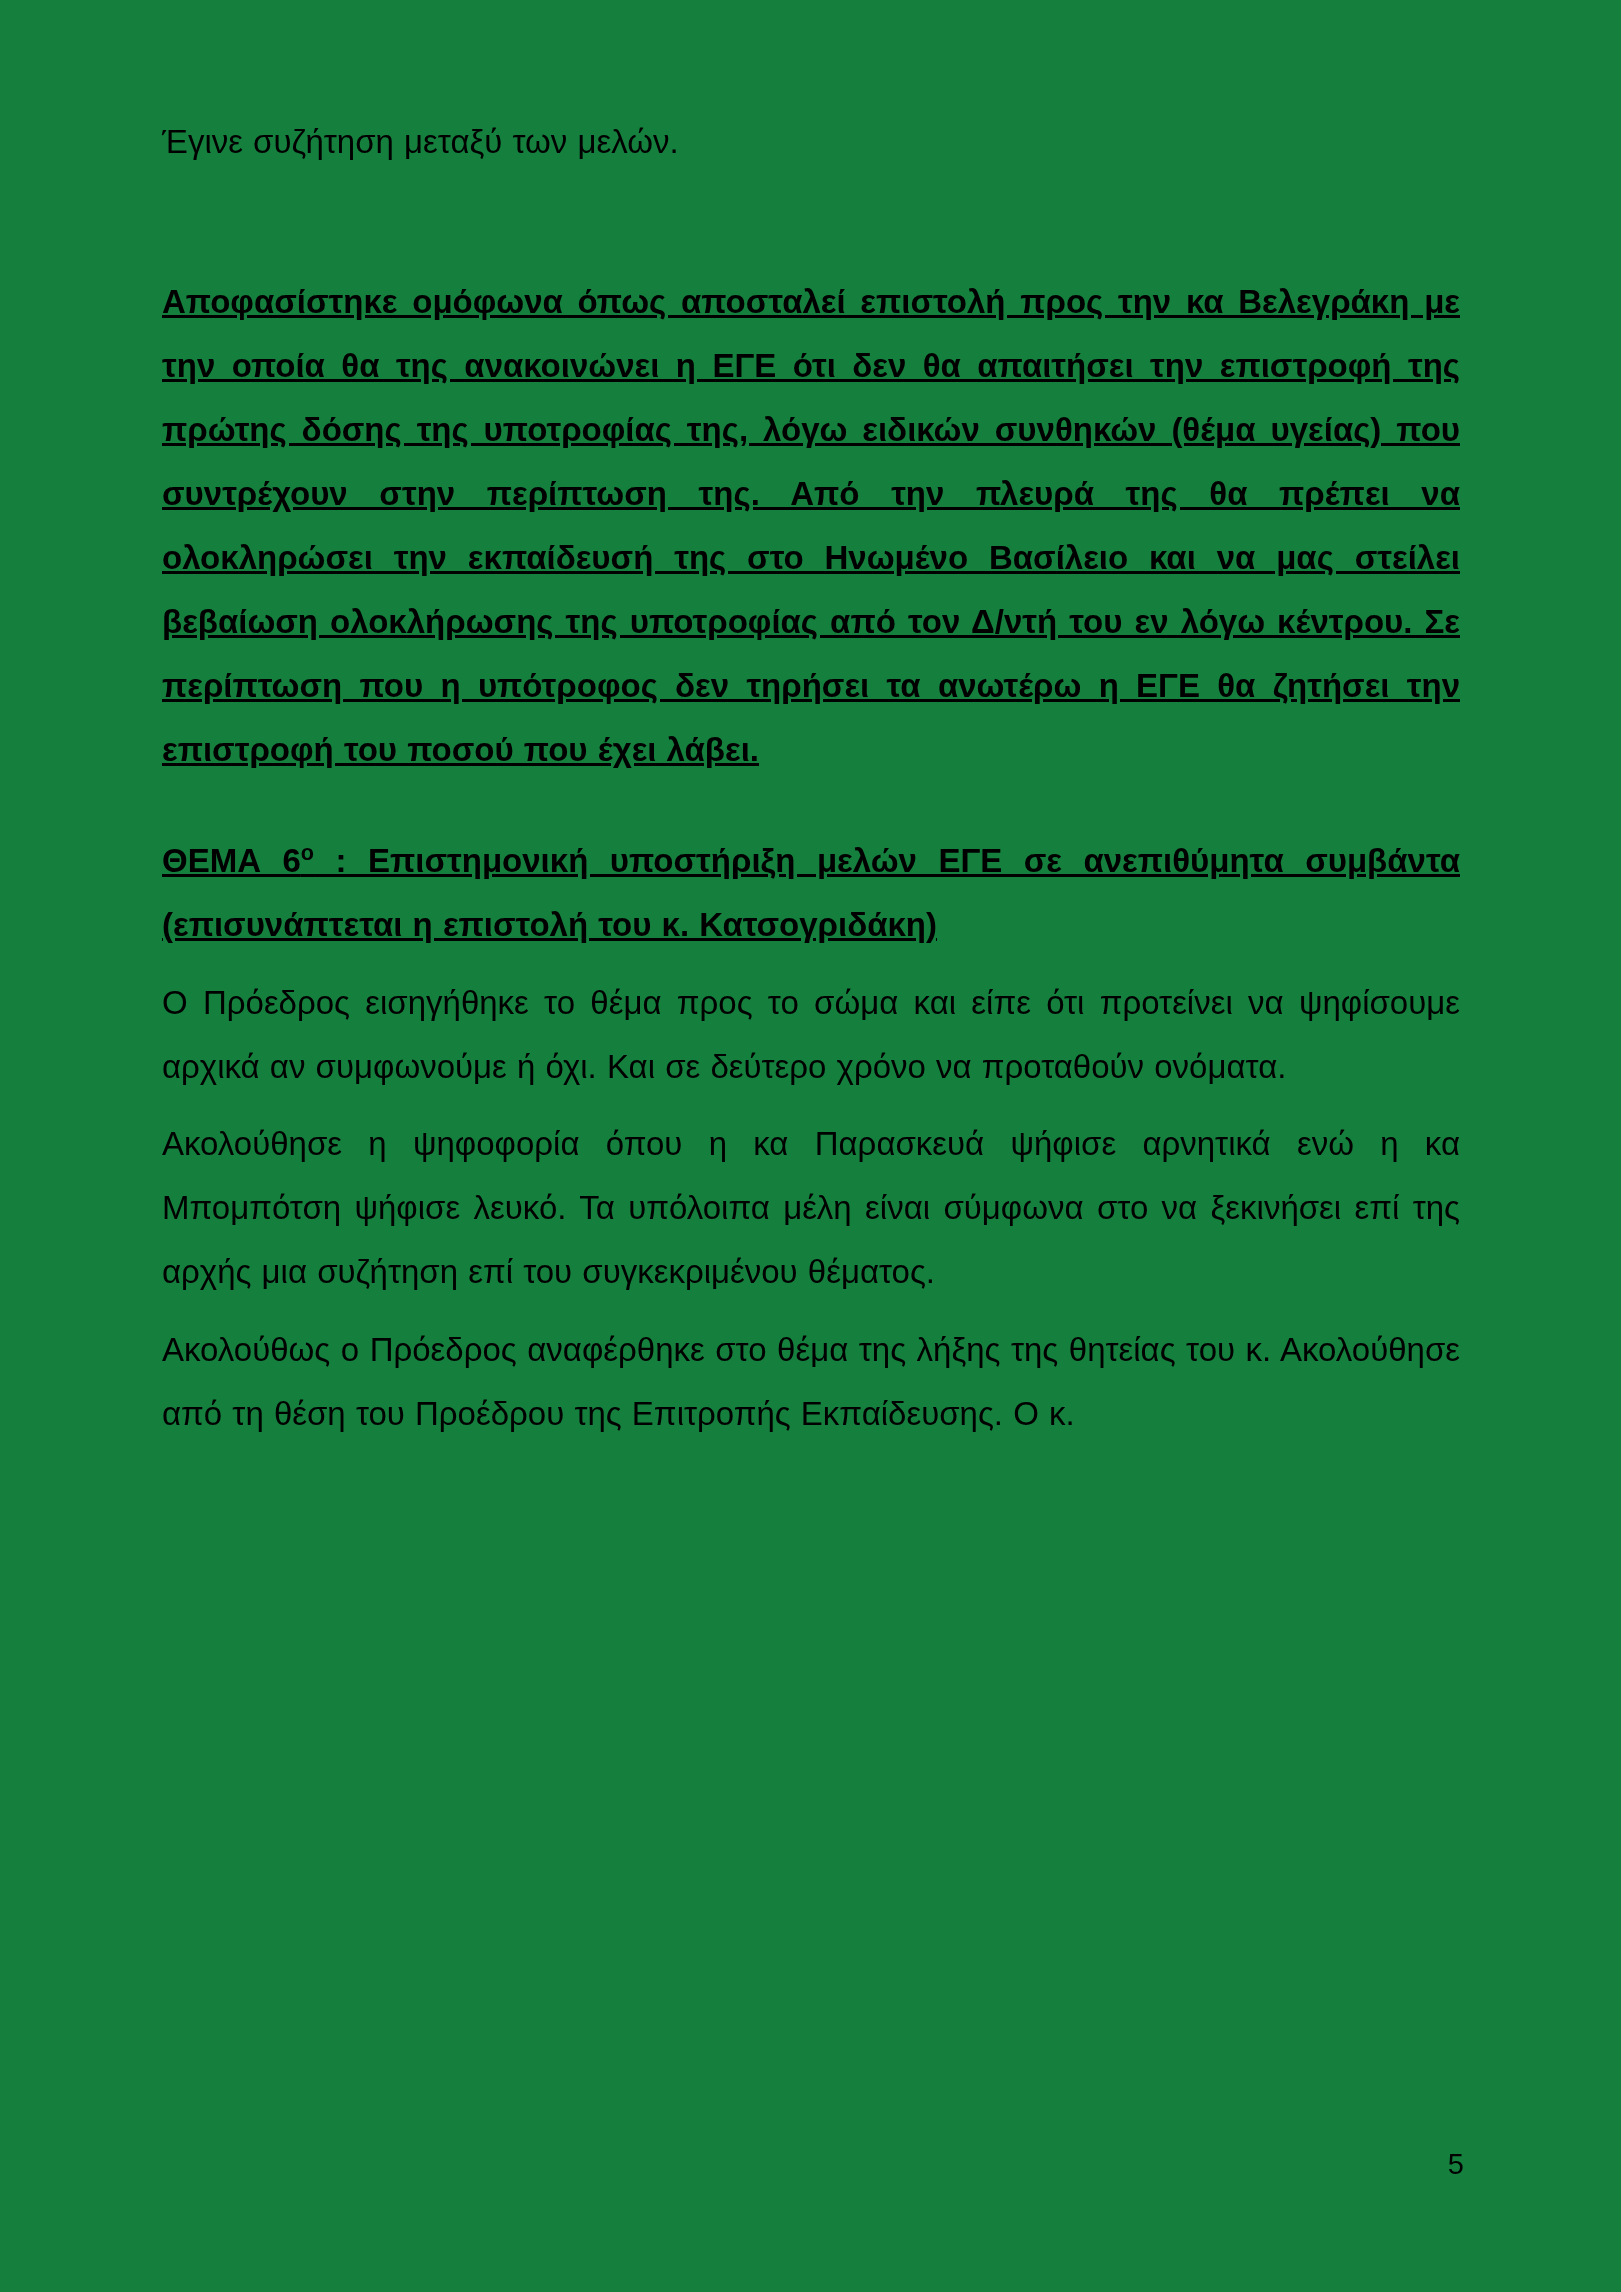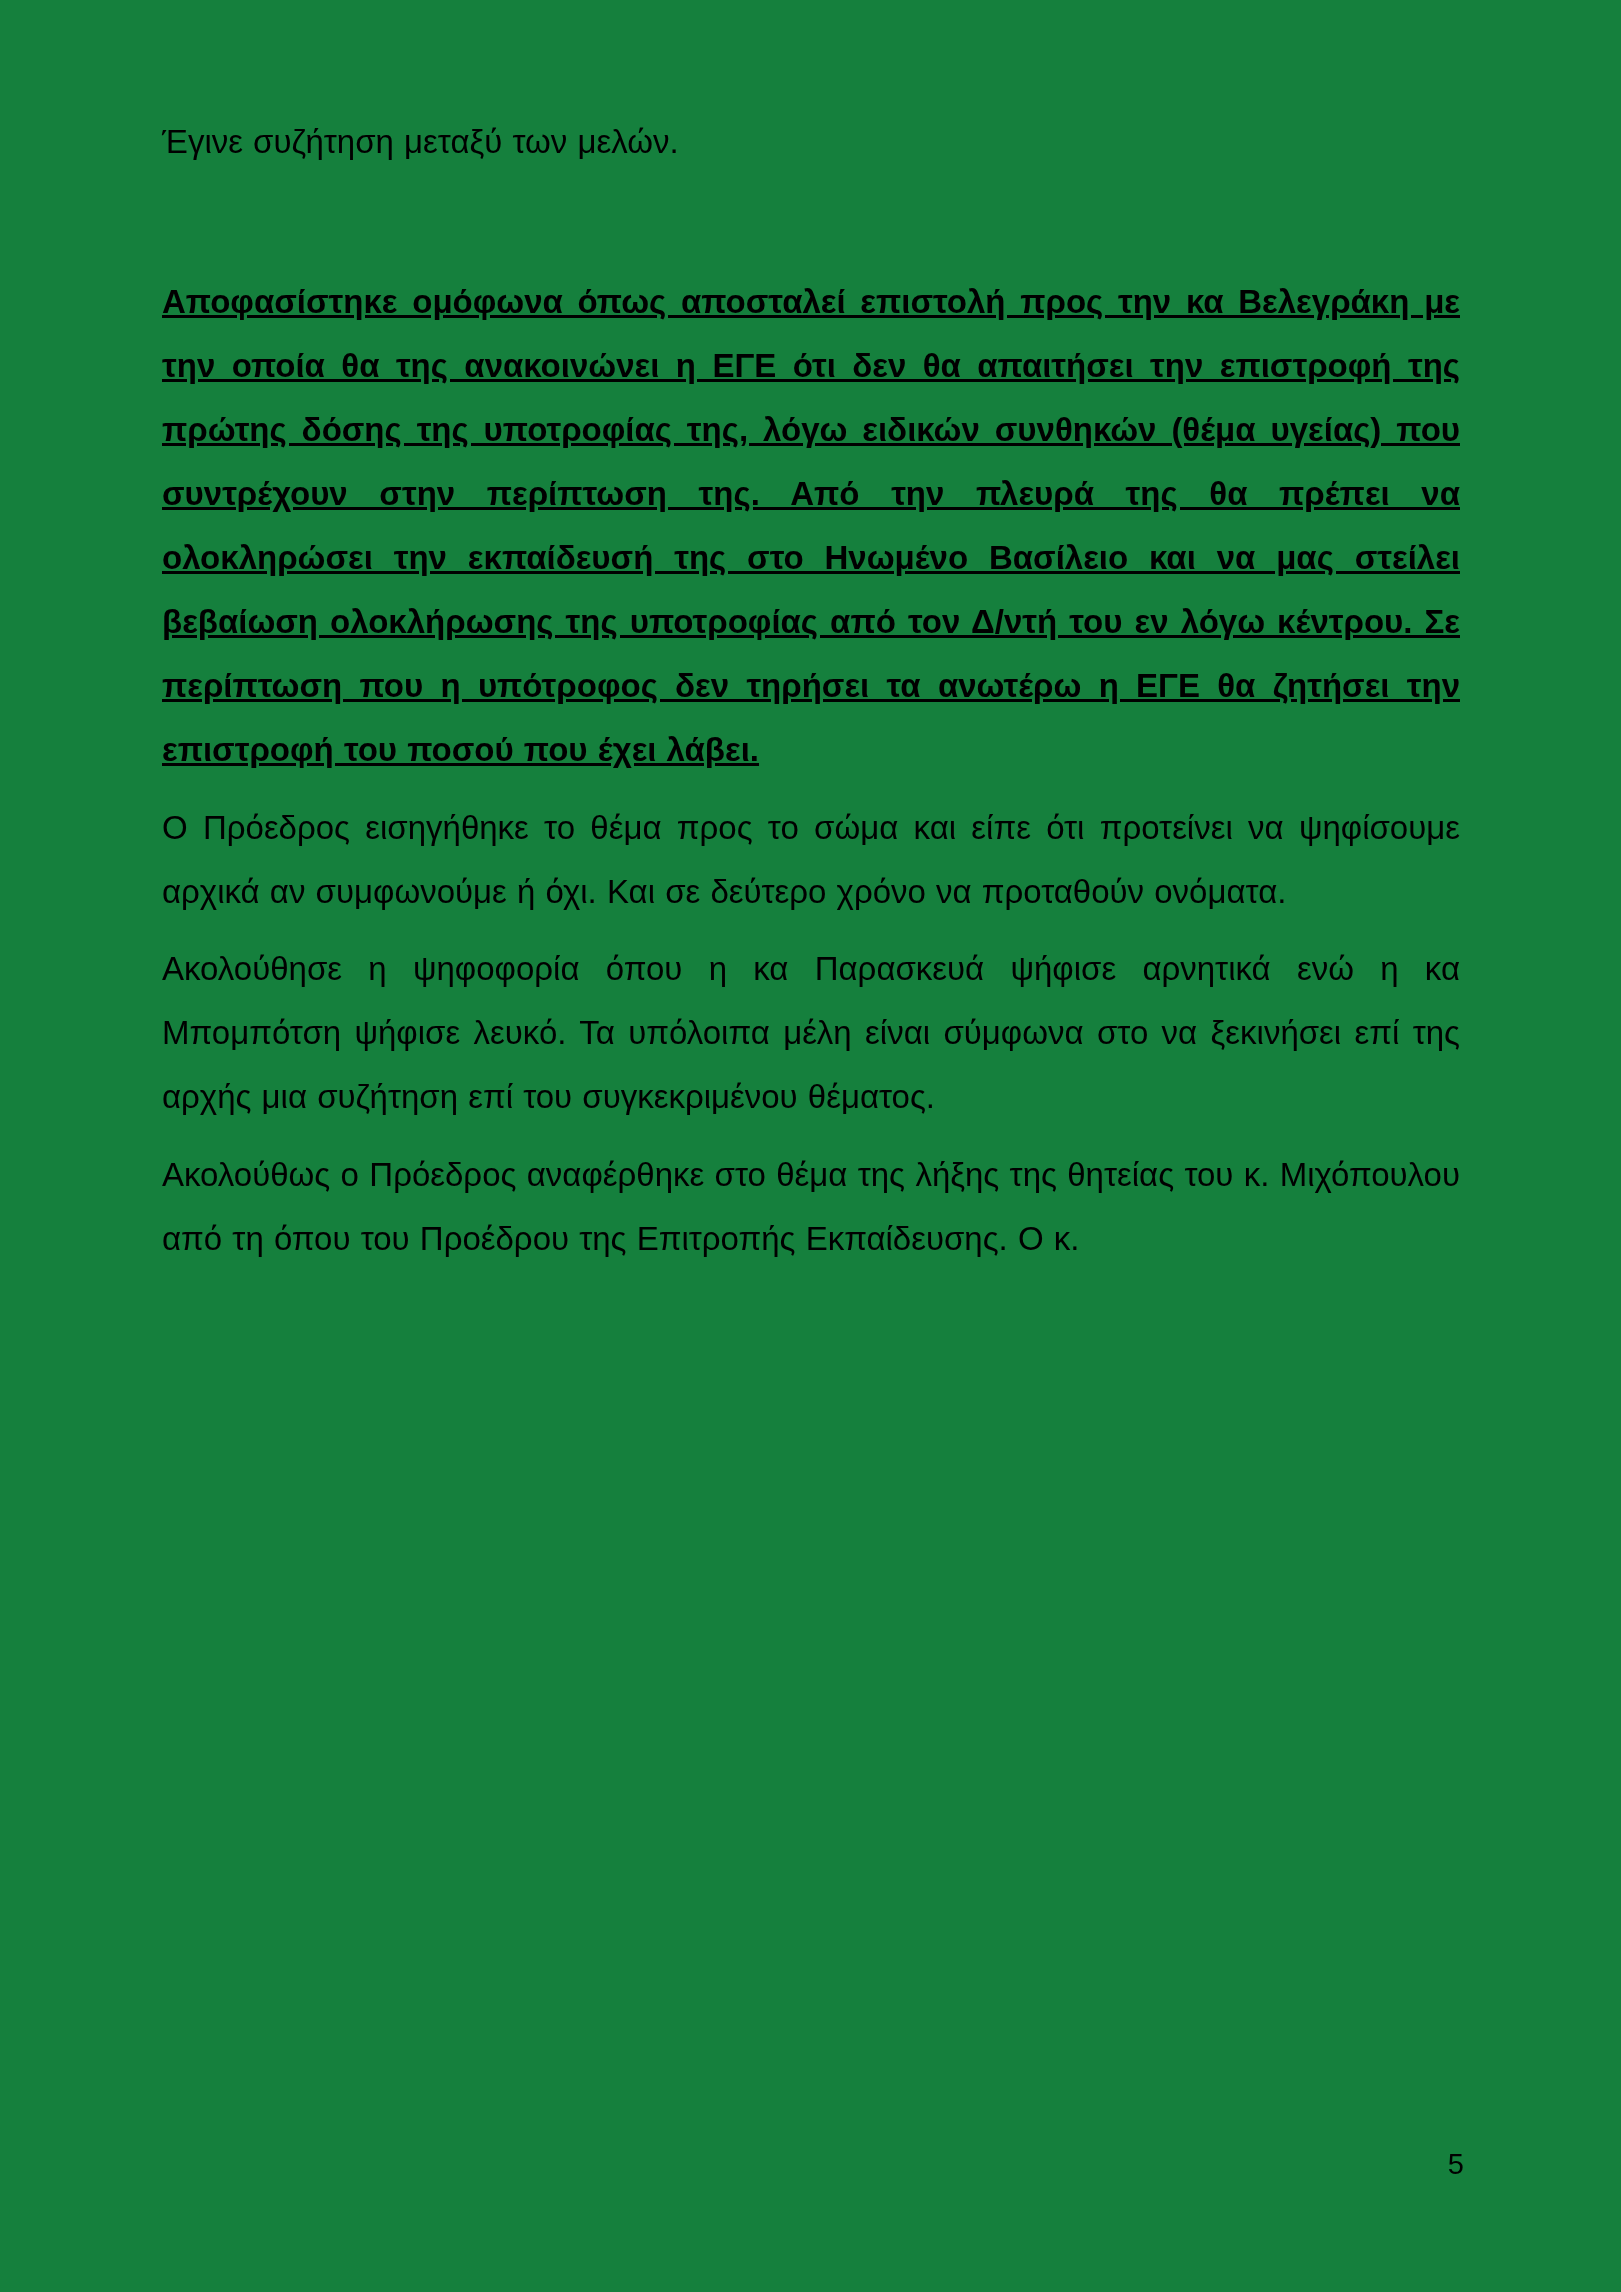--- a/index.html
+++ b/index.html
@@ -45,25 +45,26 @@
 </style>
 </head>
 <body>
 
 <div class="page">
 
   <p class="para after-gap-lg">Έγινε συζήτηση μεταξύ των μελών.</p>
 
   <p class="para bold">Αποφασίστηκε ομόφωνα όπως αποσταλεί επιστολή προς την κα Βελεγράκη με την οποία θα της ανακοινώνει η ΕΓΕ ότι δεν θα απαιτήσει την επιστροφή της πρώτης δόσης της υποτροφίας της, λόγω ειδικών συνθηκών (θέμα υγείας) που συντρέχουν στην περίπτωση της. Από την πλευρά της θα πρέπει να ολοκληρώσει την εκπαίδευσή της στο Ηνωμένο Βασίλειο και να μας στείλει βεβαίωση ολοκλήρωσης της υποτροφίας από τον Δ/ντή του εν λόγω κέντρου. Σε περίπτωση που η υπότροφος δεν τηρήσει τα ανωτέρω η ΕΓΕ θα ζητήσει την επιστροφή του ποσού που έχει λάβει.</p>
 
+  <p class="para bold heading gap-before-md"><span>ΘΕΜΑ 6</span><sup>ο</sup><span> : Επιστημονική υποστήριξη μελών ΕΓΕ σε ανεπιθύμητα συμβάντα (επισυνάπτεται η επιστολή του κ. Κατσογριδάκη)</span></p>
 
   <p class="para">Ο Πρόεδρος εισηγήθηκε το θέμα προς το σώμα και είπε ότι προτείνει να ψηφίσουμε αρχικά αν συμφωνούμε ή όχι. Και σε δεύτερο χρόνο να προταθούν ονόματα.</p>
 
   <p class="para">Ακολούθησε η ψηφοφορία όπου η κα Παρασκευά ψήφισε αρνητικά ενώ η κα Μπομπότση ψήφισε λευκό. Τα υπόλοιπα μέλη είναι σύμφωνα στο να ξεκινήσει επί της αρχής μια συζήτηση επί του συγκεκριμένου θέματος.</p>
 
 
 
-  <p class="para">Ακολούθως ο Πρόεδρος αναφέρθηκε στο θέμα της λήξης της θητείας του κ. Μιχόπουλου από τη όπου του Προέδρου της Επιτροπής Εκπαίδευσης. Ο κ.</p>
+  <p class="para">Ακολούθως ο Πρόεδρος αναφέρθηκε στο θέμα της λήξης της θητείας του κ. Ακολούθησε από τη θέση του Προέδρου της Επιτροπής Εκπαίδευσης. Ο κ.</p>
 
   <div class="page-number">5</div>
 
 </div>
 
 
 </body></html>

